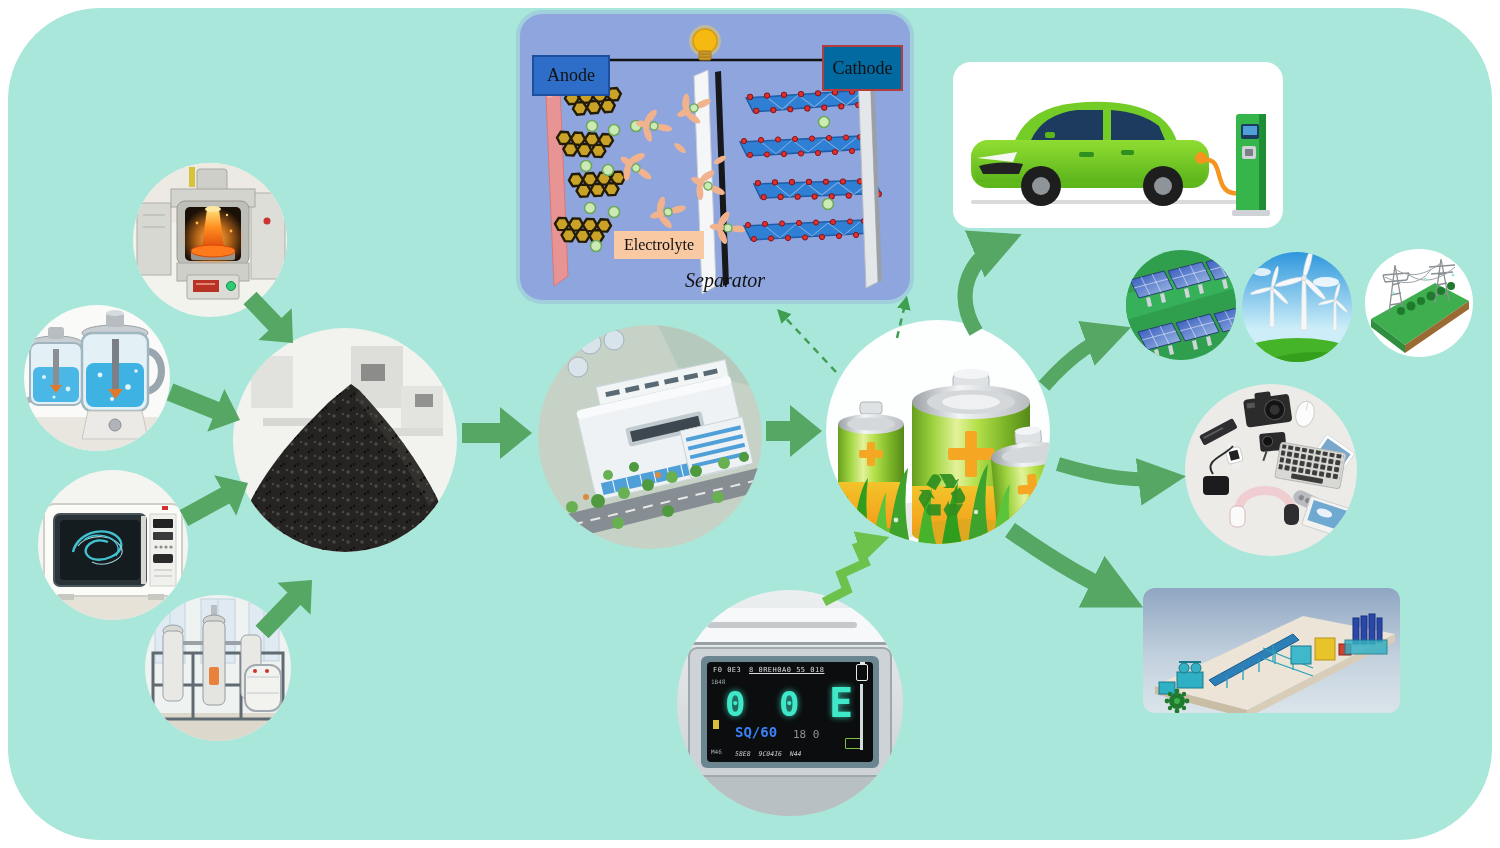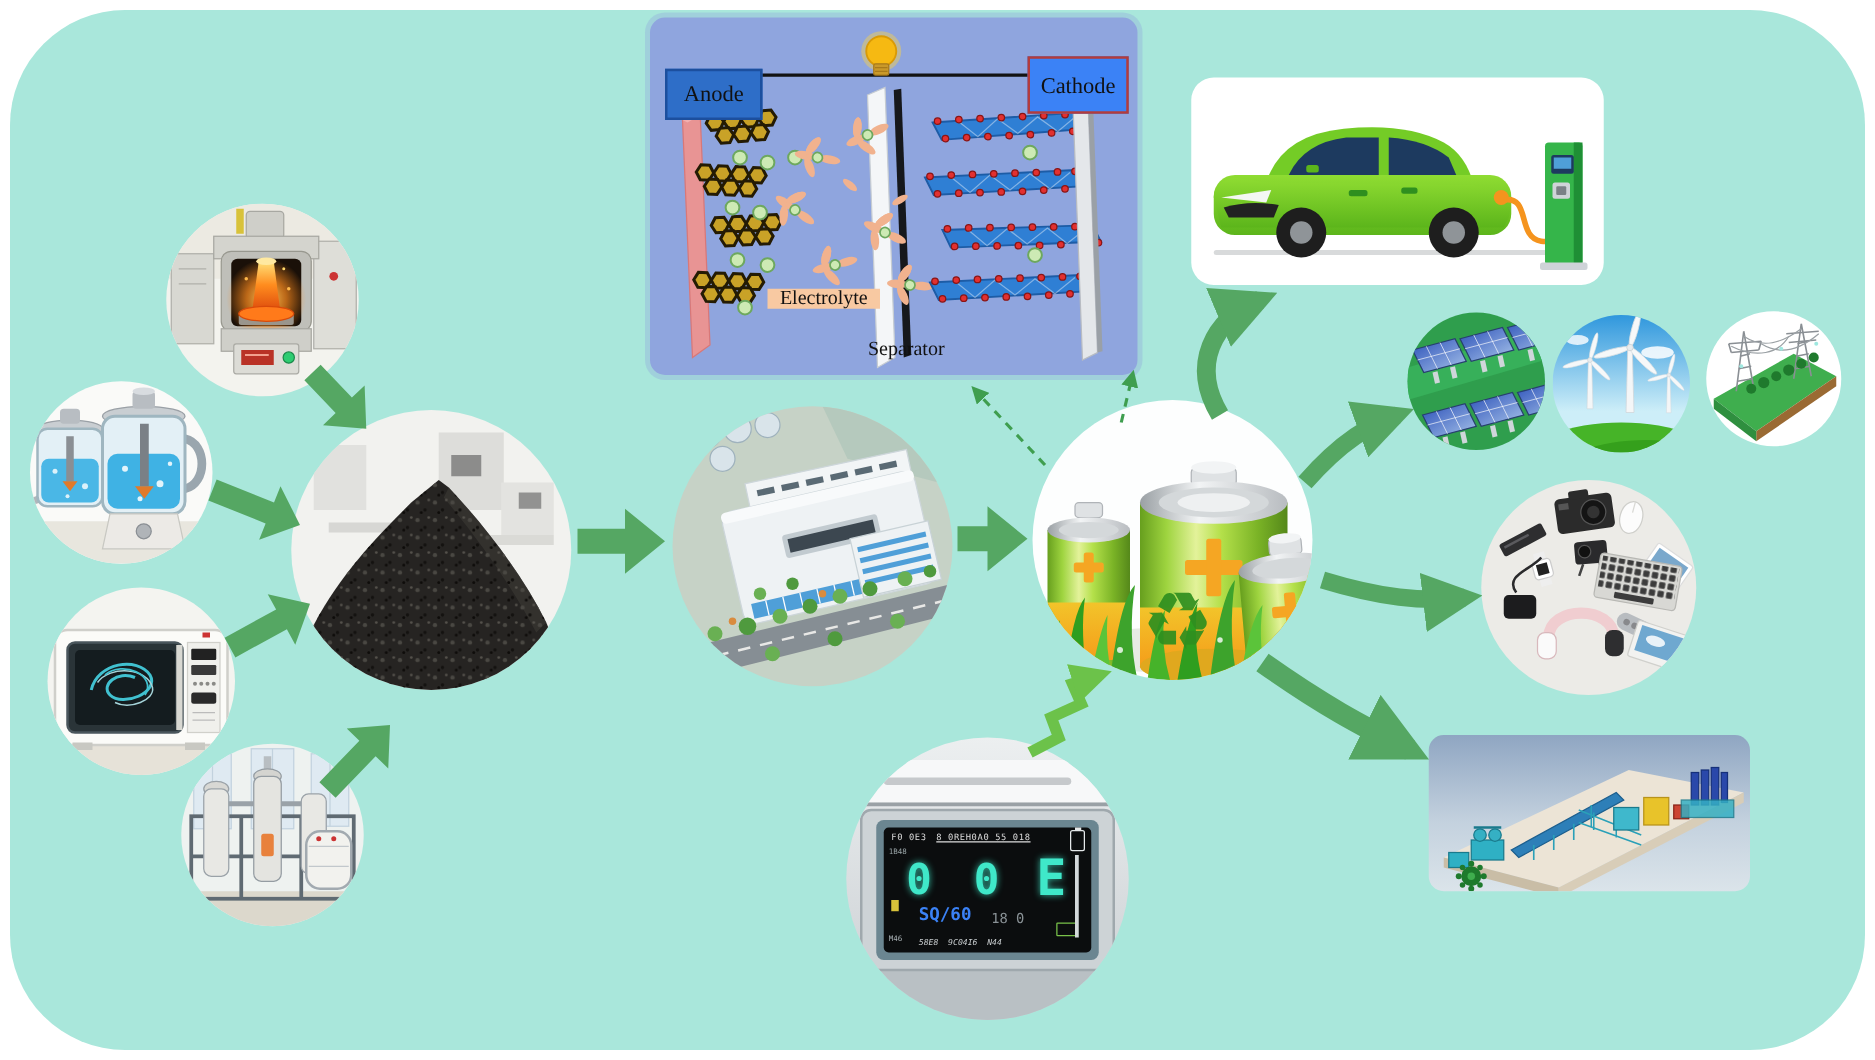--- a/index.html
+++ b/index.html
@@ -2,26 +2,26 @@
 <html><head>
 <meta charset="utf-8">
 <style>
   html,body{margin:0;padding:0;background:#ffffff;font-family:"Liberation Sans",sans-serif;}
   #stage{position:relative;width:1500px;height:848px;background:#ffffff;overflow:hidden;}
   .abs{position:absolute;}
   #panel{left:8px;top:8px;width:1484px;height:832px;background:#a9e7db;border-radius:92px;}
   .circle{border-radius:50%;overflow:hidden;}
   svg{display:block;}
   
-  #cell-diagram{left:520px;top:14px;width:390px;height:286px;background:#8fa5de;border-radius:12px;box-shadow:0 0 0 4px rgba(143,165,222,.35);}
+  #cell-diagram{left:520px;top:14px;width:390px;height:286px;background:#8fa5de;border-radius:22px;box-shadow:0 0 0 4px rgba(143,165,222,.35);}
   .tag{position:absolute;display:flex;align-items:center;justify-content:center;font-family:"Liberation Serif",serif;color:#111;}
   #anode-tag{left:12px;top:41px;width:74px;height:37px;background:#2e6ec8;border:2px solid #1c4f9e;font-size:18px;}
-  #cathode-tag{left:302px;top:31px;width:77px;height:42px;background:#3b82f6;border:2px solid #b33c3c;font-size:18px;}
-  #electrolyte-tag{left:94px;top:217px;width:90px;height:16px;background:#f8c9a2;font-size:16px;}
-  #separator-tag{left:140px;top:255px;width:130px;height:22px;font-size:16px;background:transparent;}
+  #cathode-tag{left:302px;top:31px;width:77px;height:42px;background:#0369a1;border:2px solid #b33c3c;font-size:18px;}
+  #electrolyte-tag{left:94px;top:217px;width:90px;height:28px;background:#f8c9a2;font-size:16px;}
+  #separator-tag{left:140px;top:255px;width:130px;height:22px;font-size:20px;background:transparent;font-style:italic;}
   
   #tester-screen{left:707px;top:662px;width:166px;height:100px;font-family:"DejaVu Sans Mono",monospace;color:#ddd;}
   #tester-screen .t{position:absolute;white-space:pre;}
   .dig{color:#3fe8c9;text-shadow:0 0 6px rgba(63,232,201,.8);font-weight:bold;}
   
   #recycle{left:892px;top:452px;width:100px;height:90px;font-size:64px;line-height:90px;text-align:center;color:#2f8f1f;opacity:.92;}
   
   #arrows{left:0;top:0;pointer-events:none;}
   #arrows polygon{fill:#55a763;}
 </style>

